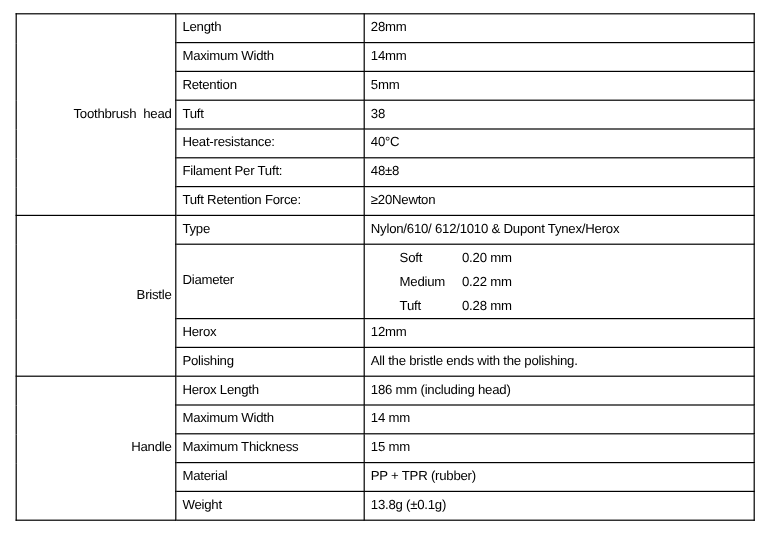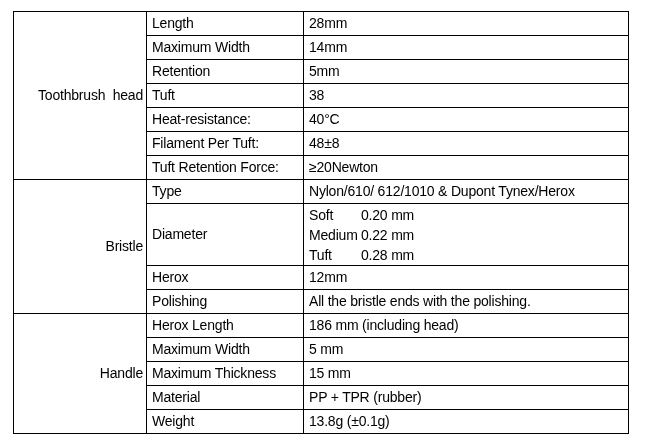--- a/index.html
+++ b/index.html
@@ -16,21 +16,21 @@
     left: 13px;
     top: 11px;
   }
   table.spec-table {
     border-collapse: collapse;
     table-layout: fixed;
     width: 615px;
   }
   table.spec-table td {
     border: 1px solid #000000;
-    font-size: 14px;
+    font-size: 11px;
     letter-spacing: -0.2px;
     line-height: 1.15;
     padding: 0 3px 0 5px;
     vertical-align: middle;
     overflow: hidden;
     background: #ffffff;
   }
   td.group-cell {
     text-align: right;
     padding: 0;
@@ -39,20 +39,21 @@
   tr.h24 { height: 24px; }
   tr.h62 { height: 62px; }
   td.diameter-cell {
     padding-top: 2px;
     padding-bottom: 2px;
   }
   .sub-row {
     display: block;
     line-height: 20px;
     white-space: nowrap;
+    margin-left: 24px;
   }
   .sub-name {
     display: inline-block;
     width: 52px;
   }
 </style>
 </head>
 <body>
 
 <div class="spec-table-wrap">
@@ -116,21 +117,21 @@
         <td>All the bristle ends with the polishing.</td>
       </tr>
 
       <tr class="h24">
         <td class="group-cell" rowspan="5">Handle</td>
         <td>Herox Length</td>
         <td>186 mm (including head)</td>
       </tr>
       <tr class="h24">
         <td>Maximum Width</td>
-        <td>5 mm</td>
+        <td>14 mm</td>
       </tr>
       <tr class="h24">
         <td>Maximum Thickness</td>
         <td>15 mm</td>
       </tr>
       <tr class="h24">
         <td>Material</td>
         <td>PP + TPR (rubber)</td>
       </tr>
       <tr class="h24">

